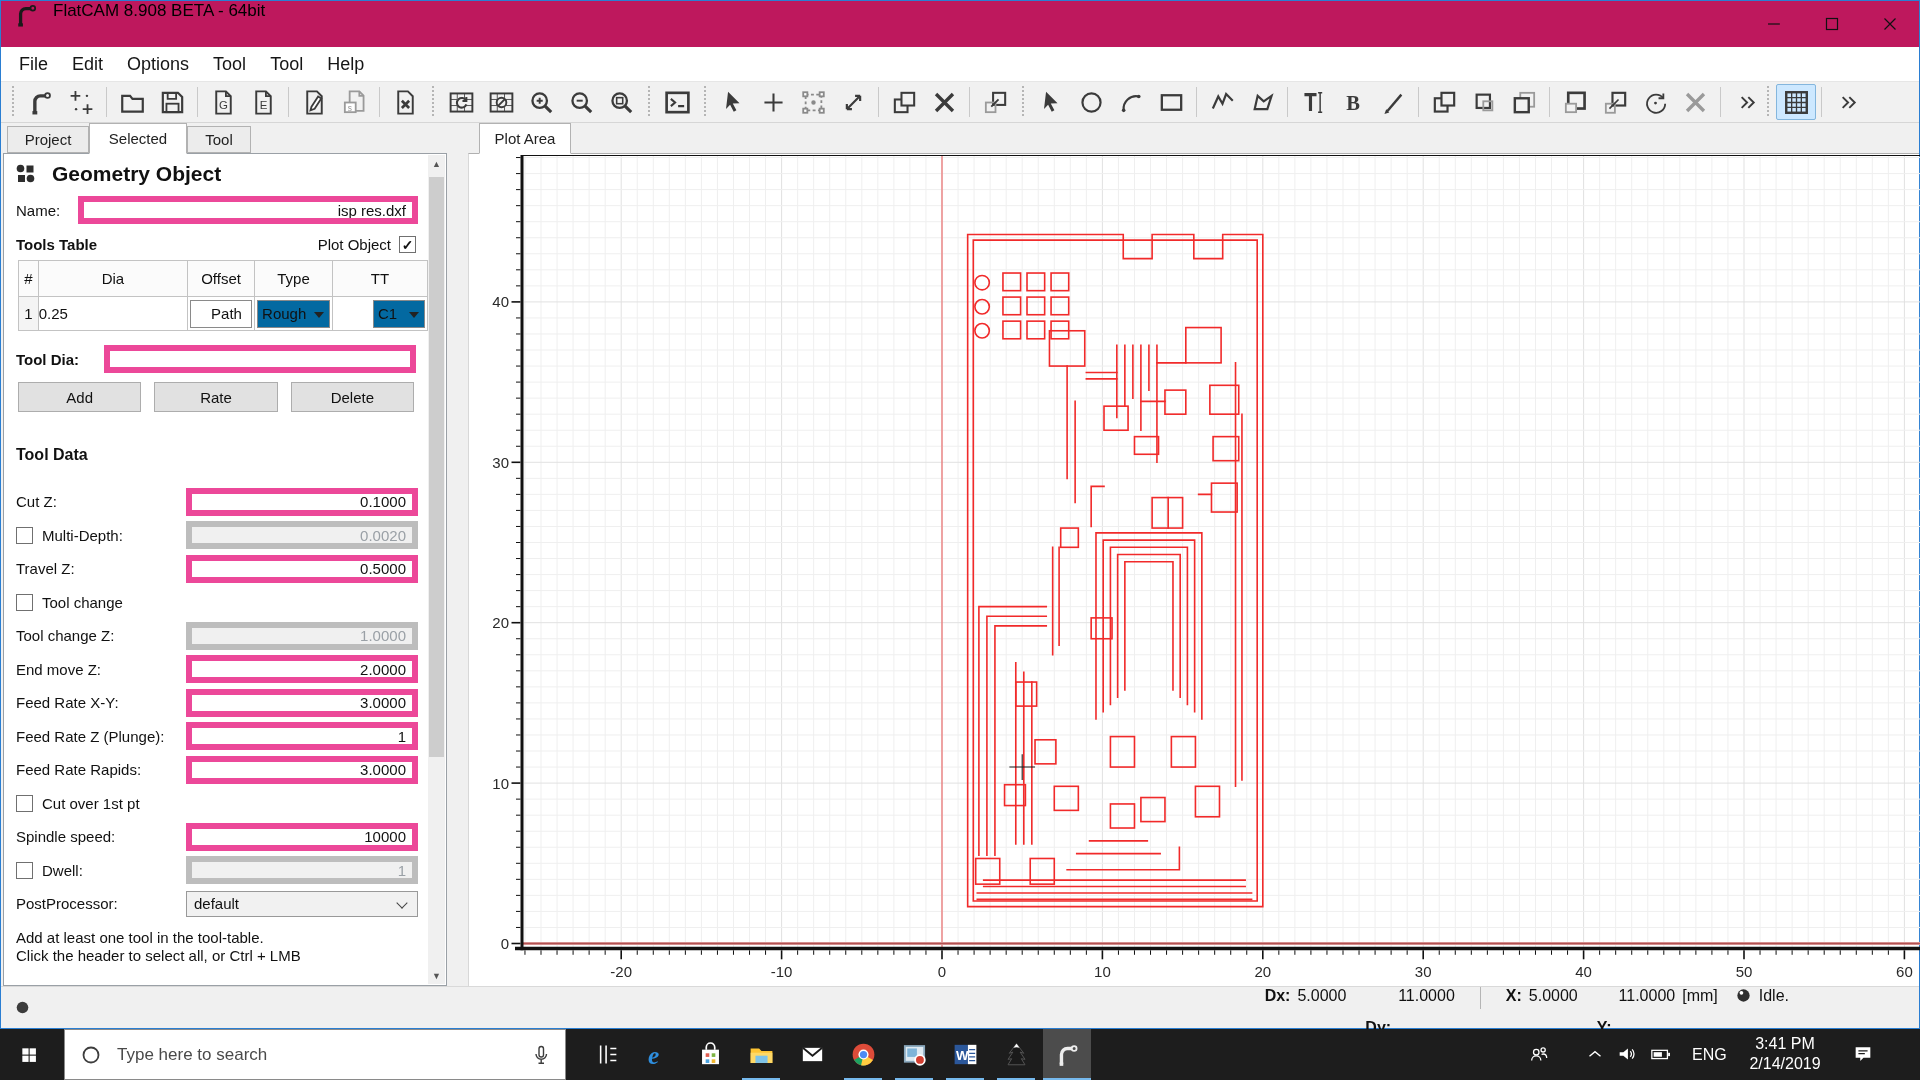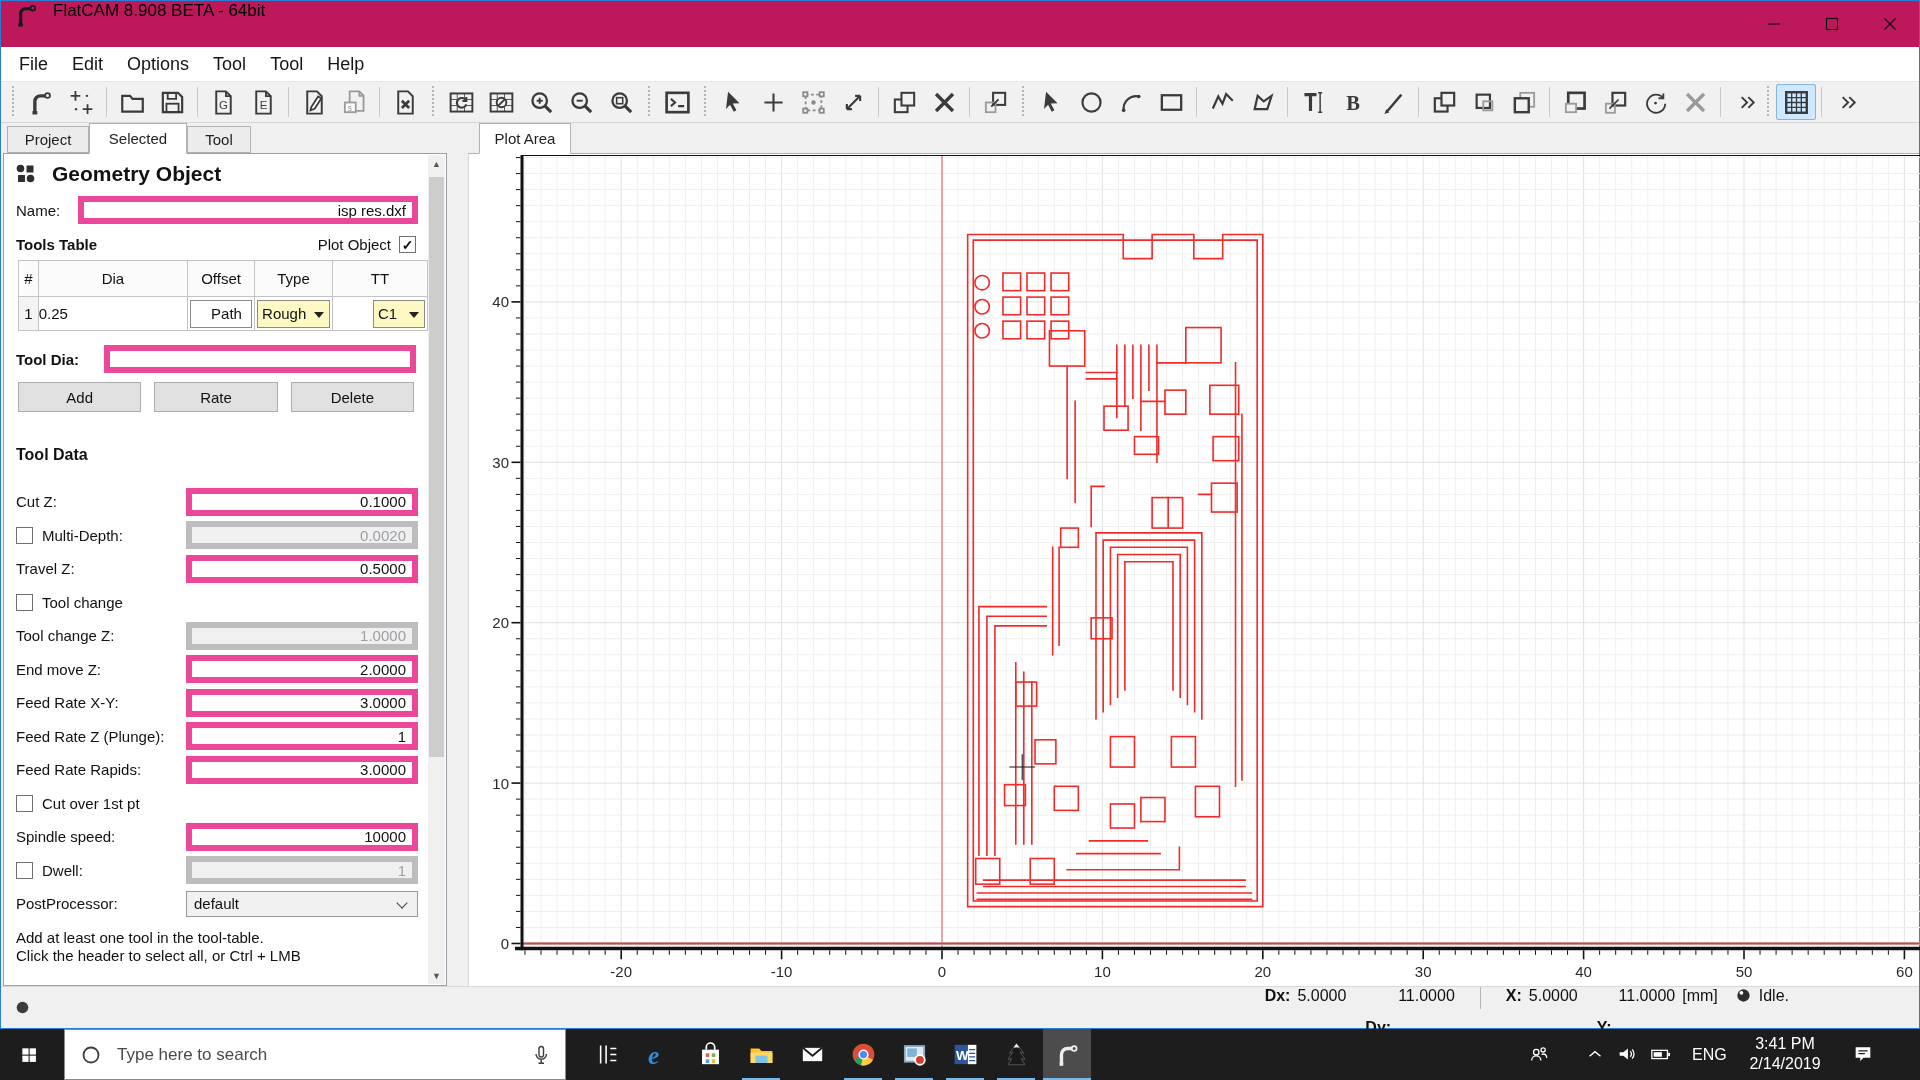--- a/index.html
+++ b/index.html
@@ -58,21 +58,21 @@
 
   table.ttable{border-collapse:collapse;margin:7px 0 0 14px;table-layout:fixed;}
   table.ttable th,table.ttable td{border:1px solid #c3c3c3;font-weight:normal;font-size:15px;padding:0;}
   table.ttable th{height:36px;background:#fbfbfb;text-align:center;}
   table.ttable td{height:34px;}
   .w-num{width:22px;} .w-dia{width:176px;} .w-off{width:69px;} .w-type{width:83px;} .w-tt{width:42px;}
   th.th-num{background:#cfe3f7;}
   td.td-num{background:#f4f4f4;text-align:center;}
   td.td-dia{padding-left:5px;}
   .lineedit{margin:2px;height:28px;border:1px solid #8a8a8a;background:#fff;display:flex;align-items:center;padding-left:20px;}
-  .tcombo{position:relative;margin:2px;height:28px;border:1px solid #8a8a8a;background:#fef9c3;display:flex;
+  .tcombo{position:relative;margin:2px;height:28px;border:1px solid #8a8a8a;background:#0369a1;display:flex;
     align-items:center;padding-left:4px;overflow:hidden;}
   .tcombo .tri{position:absolute;right:5px;top:11px;width:0;height:0;border-left:5px solid transparent;
     border-right:5px solid transparent;border-top:6px solid #222;}
   td.td-tt{overflow:hidden;}
   td.td-tt .tcombo{width:52px;margin-left:40px;}
 
   .tool-dia-row{margin:14px 12px 0 12px;display:flex;align-items:center;}
   .tool-dia-row .tdlab{font-weight:bold;width:88px;flex:none;}
   .tool-dia-row input{flex:1;}
   .btn-row{margin:9px 14px 0 14px;display:flex;gap:13px;}

